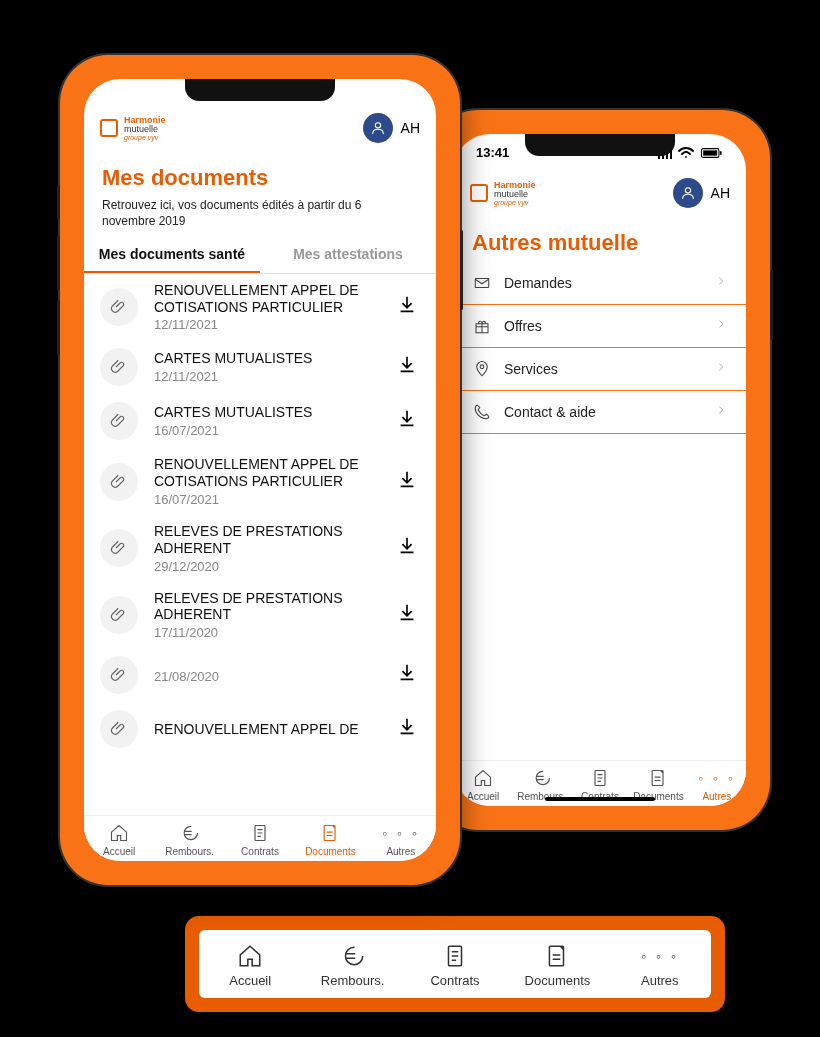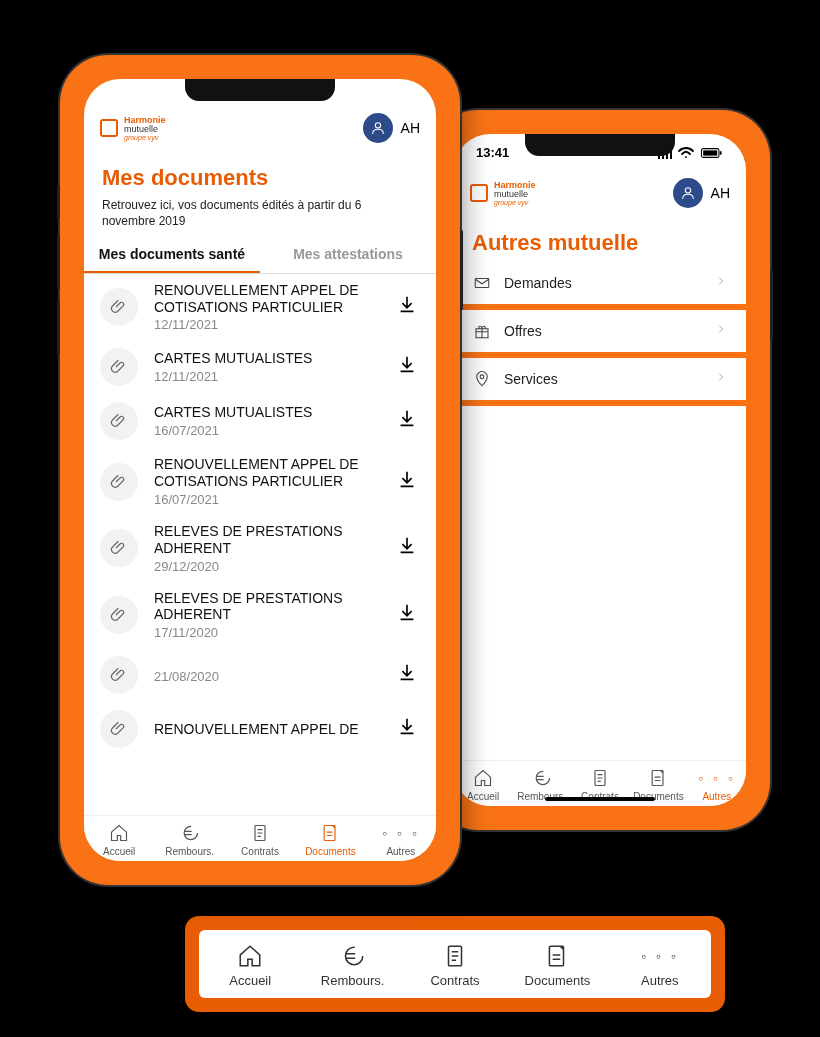--- a/index.html
+++ b/index.html
@@ -96,21 +96,21 @@
   .doc-icon {
     width: 38px; height: 38px; border-radius: 50%;
     background: #f2f2f2; flex-shrink: 0;
     display: flex; align-items: center; justify-content: center;
   }
   .doc-body { flex: 1; min-width: 0; }
   .doc-title { font-size: 14px; color: #111; font-weight: 500; line-height: 1.2; }
   .doc-date { font-size: 13px; color: #888; margin-top: 2px; }
   .doc-dl { flex-shrink: 0; width: 24px; }
   .rubriques { padding: 0 0; }
-  .rubrique-row { display: flex; align-items: center; gap: 12px; padding: 12px 18px; border-bottom: 6px solid #f97316; }
+  .rubrique-row { display: flex; align-items: center; gap: 12px; padding: 12px 18px; border-bottom: 1px solid #f97316; }
   .rubrique-icon { width: 20px; display: flex; justify-content: center; }
   .rubrique-label { flex: 1; font-size: 14px; color: #222; }
   .chevron { color: #aaa; }
   .bottom-nav {
     display: flex; border-top: 1px solid #eee; padding: 6px 0 4px;
     background: #fff;
   }
   .nav-item { flex: 1; text-align: center; font-size: 10px; color: #555; }
   .nav-item.active { color: #e85d04; }
   .nav-icon { height: 22px; display: flex; justify-content: center; align-items: center; margin-bottom: 2px; }
@@ -265,20 +265,31 @@
               <use href="#i-chev"></use>
             </svg></div>
         </div>
         <div class="rubrique-row">
           <div class="rubrique-icon">
             <svg width="18" height="18" viewBox="0 0 24 24" style="color:#444">
               <use href="#i-pin"></use>
             </svg>
           </div>
           <div class="rubrique-label">Services</div>
+          <div class="chevron"><svg width="14" height="14" viewBox="0 0 24 24">
+              <use href="#i-chev"></use>
+            </svg></div>
+        </div>
+        <div class="rubrique-row">
+          <div class="rubrique-icon">
+            <svg width="18" height="18" viewBox="0 0 24 24" style="color:#444">
+              <use href="#i-phone"></use>
+            </svg>
+          </div>
+          <div class="rubrique-label">Contact &amp; aide</div>
           <div class="chevron"><svg width="14" height="14" viewBox="0 0 24 24">
               <use href="#i-chev"></use>
             </svg></div>
         </div>
       </div>
     <div style="flex:1"></div>
     <div class="bottom-nav" id="nav-right">
         <div class="nav-item">
           <div class="nav-icon">
             <svg viewBox="0 0 24 24">

